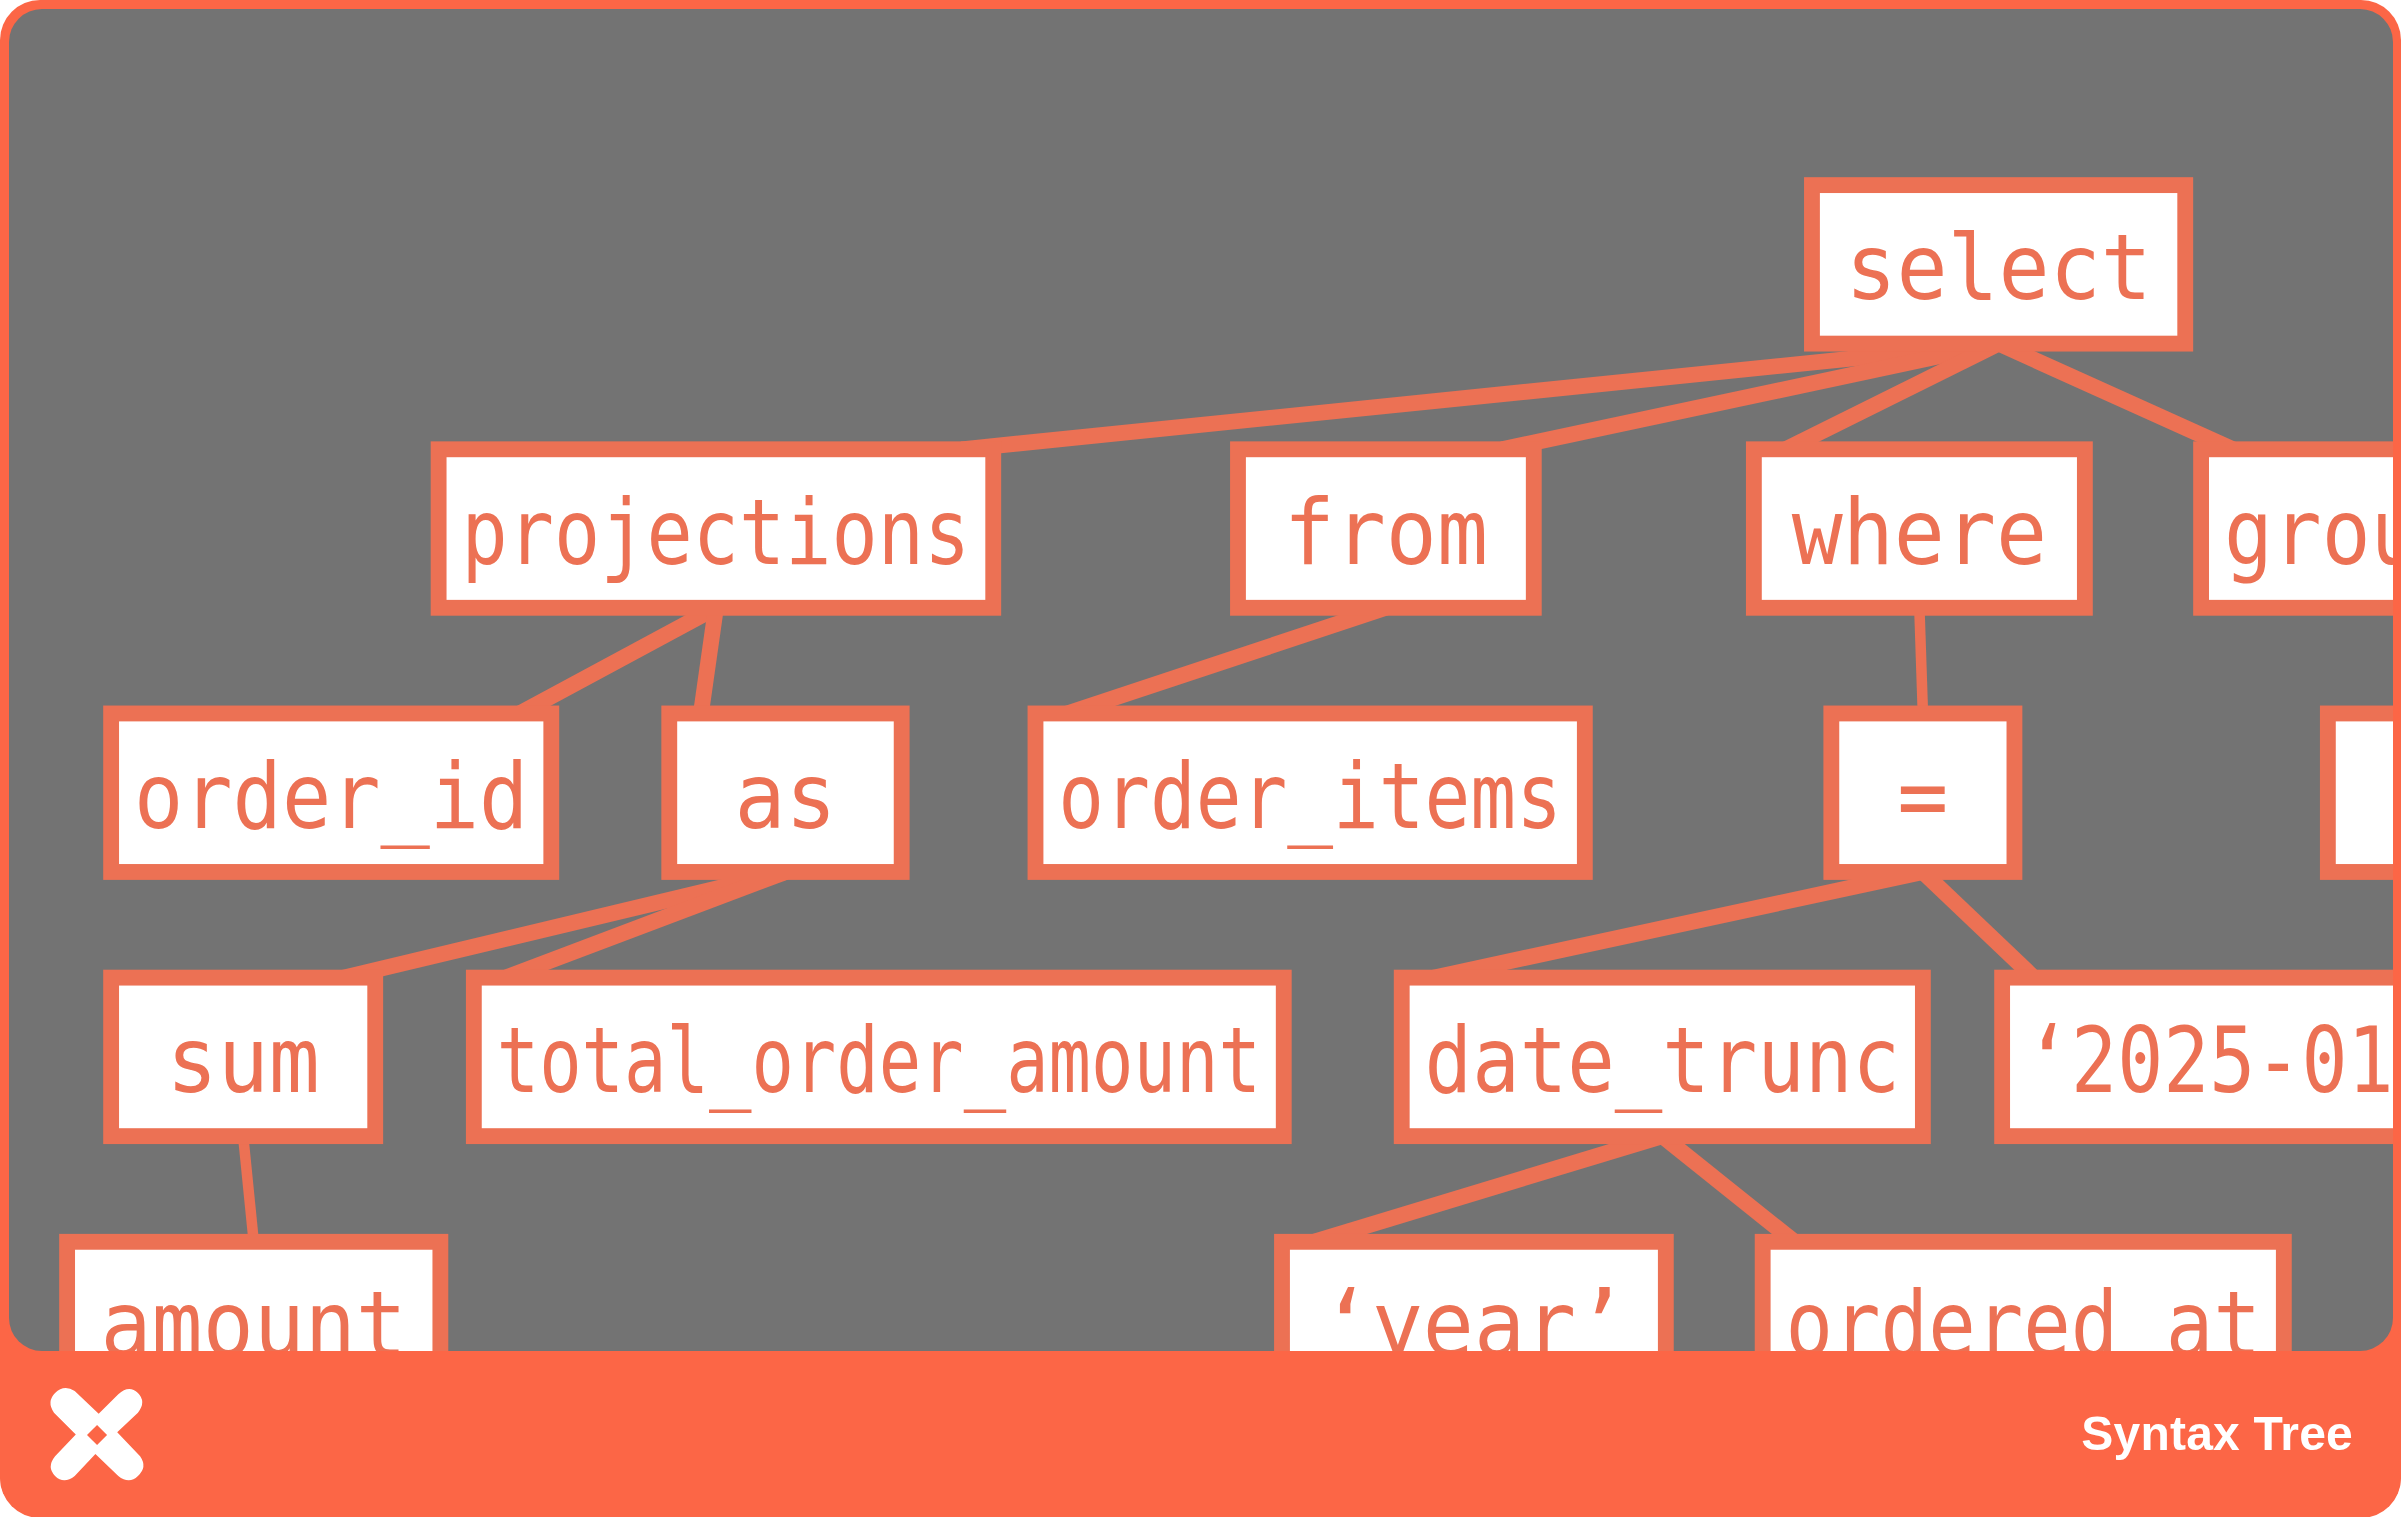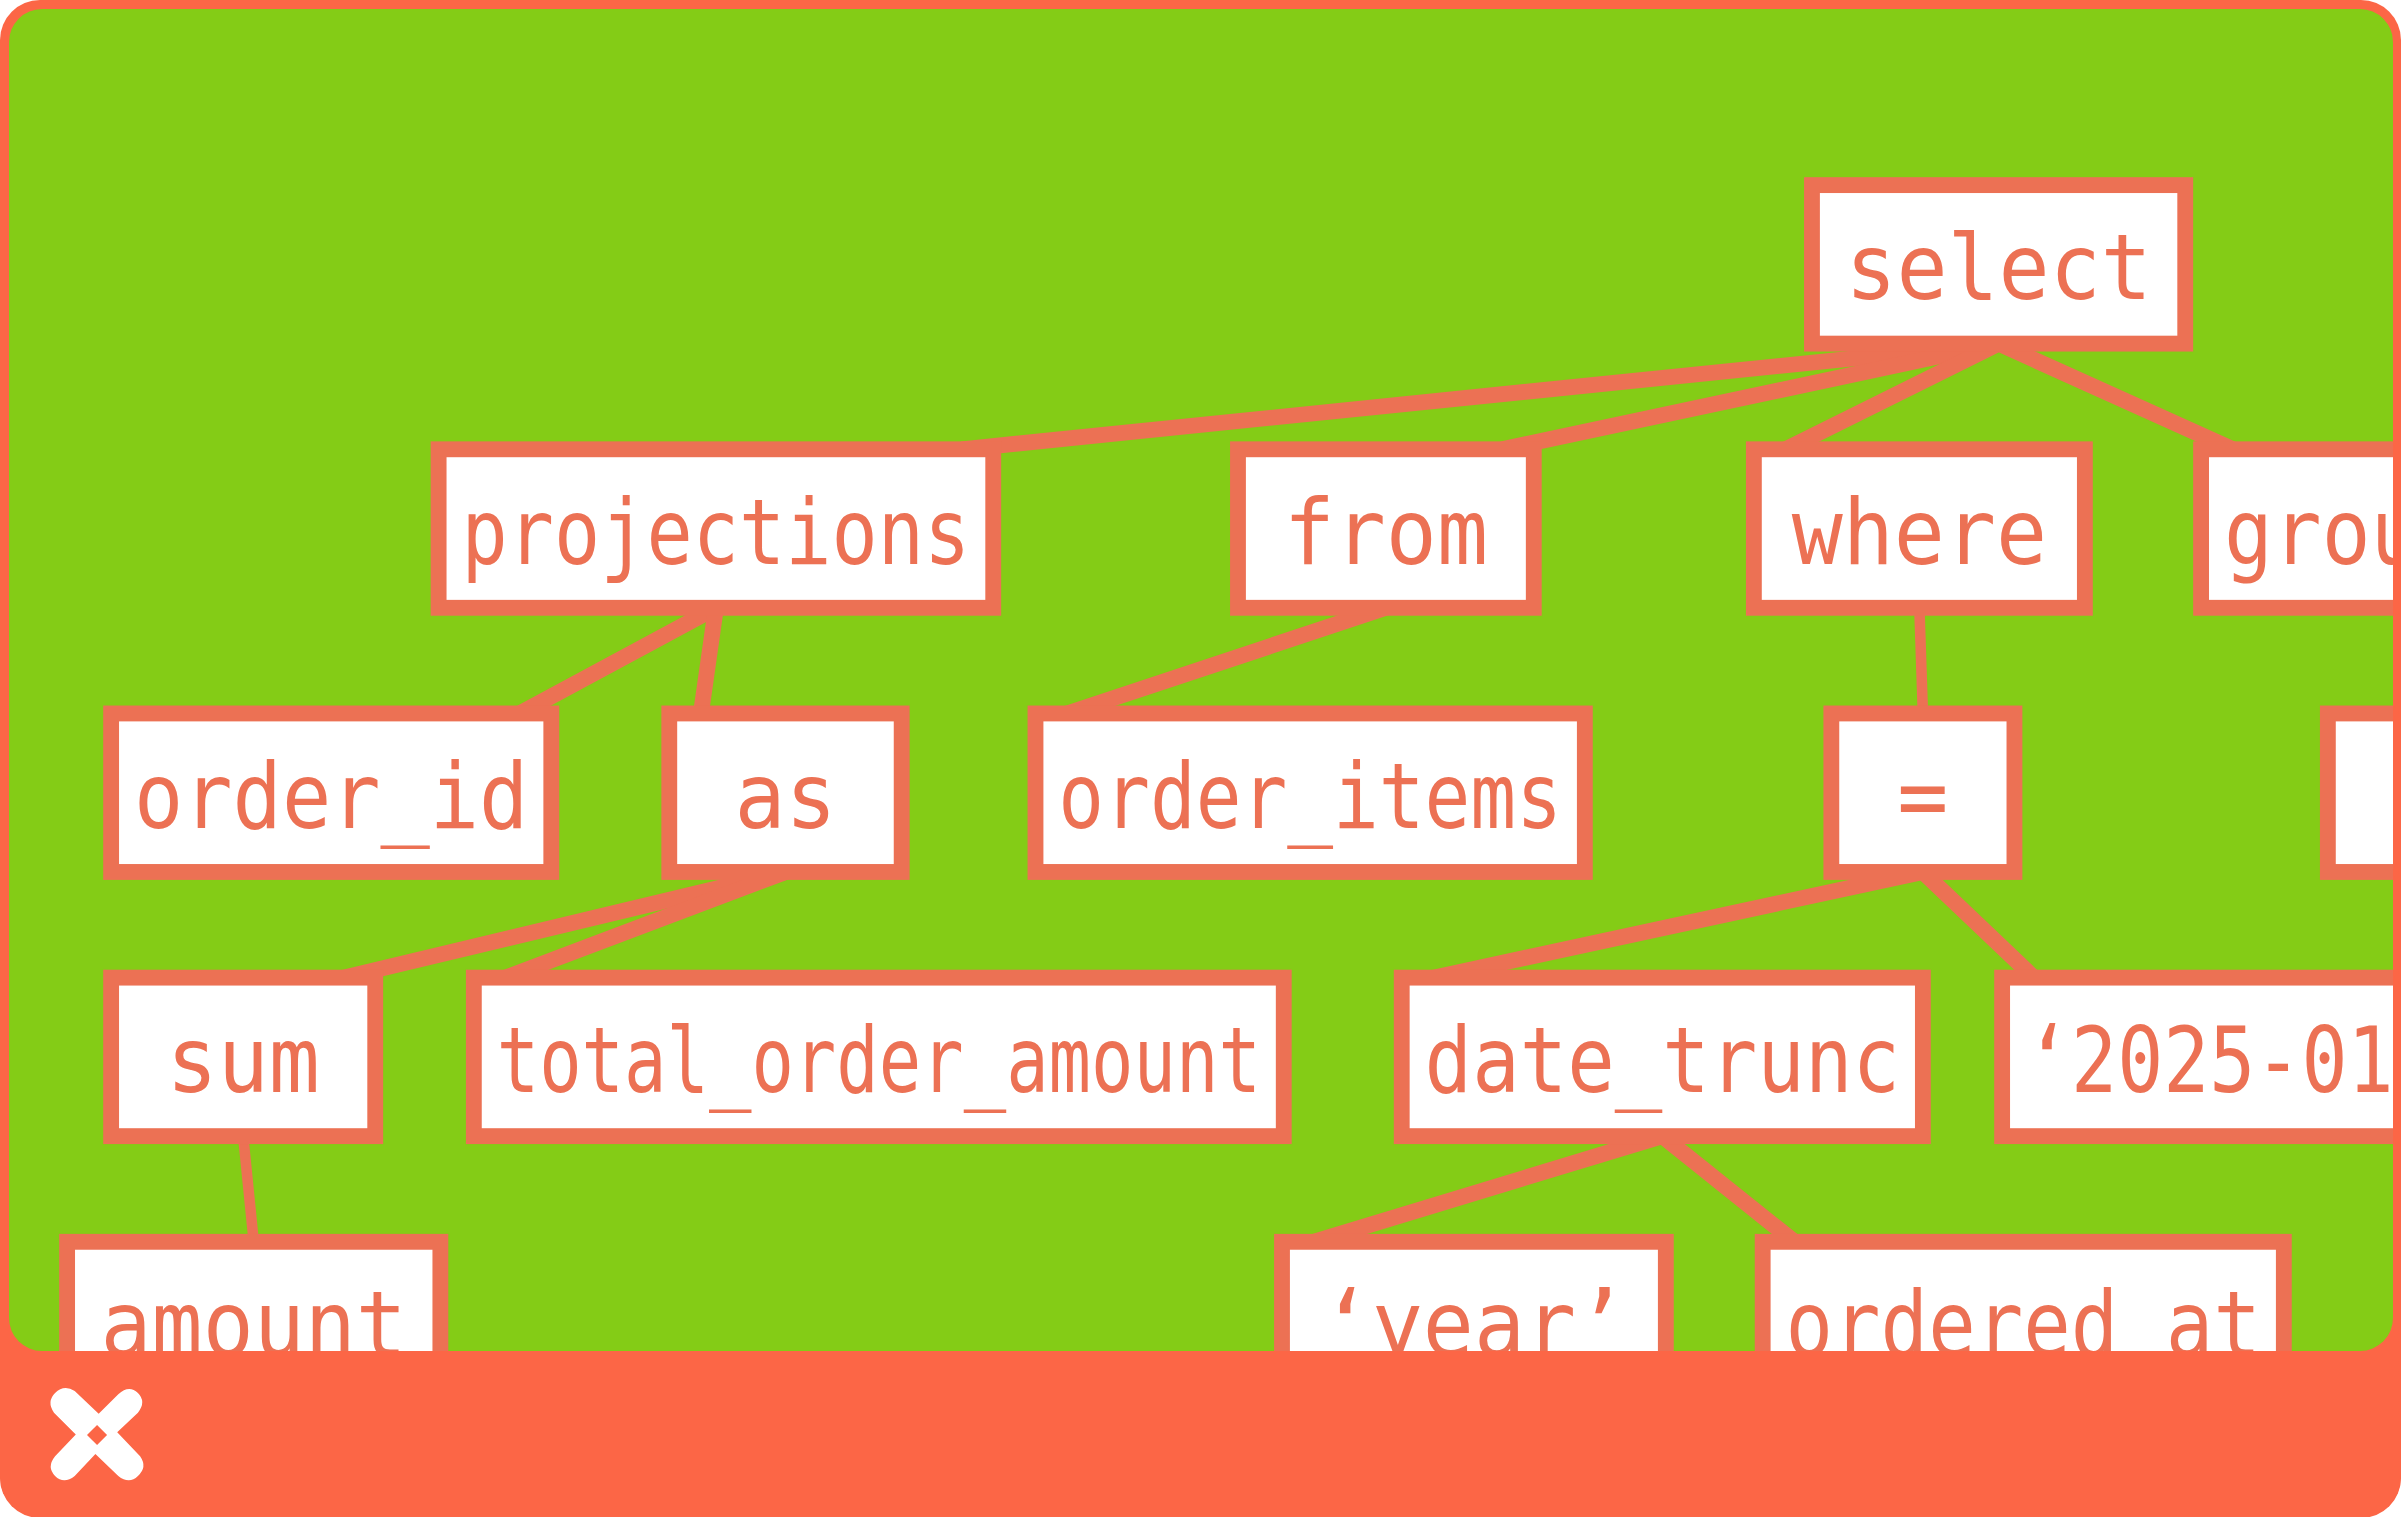--- a/index.html
+++ b/index.html
@@ -34,21 +34,21 @@
   }
 
   
   #canvas {
     position: absolute;
     left: 8.8px;
     top: 8.8px;
     width: 2384px;
     height: 1342px;
     box-sizing: border-box;
-    background: #84cc16;
+    background: #737373;
     border-radius: 33px 33px 33px 33px;
   }
 
   #tree-svg {
     position: absolute;
     left: 0; top: 0;
     width: 2384px;
     height: 1342px;
     display: block;
   }
@@ -224,15 +224,16 @@
                  L 30 88
                  Q 20 96 12 88
                  Q 4 80 12 70
                  L 31 50
                  L 11 30
                  Q 4 20 12 12 Z" fill="#ffffff"></path>
         <rect x="44" y="44" width="13" height="13" transform="rotate(45 50.5 50.5)" fill="#FC6646"></rect>
       </svg>
     </div>
 
+    <div id="footer-label">Syntax Tree</div>
   </div>
 </div>
 
 
 </body></html>

